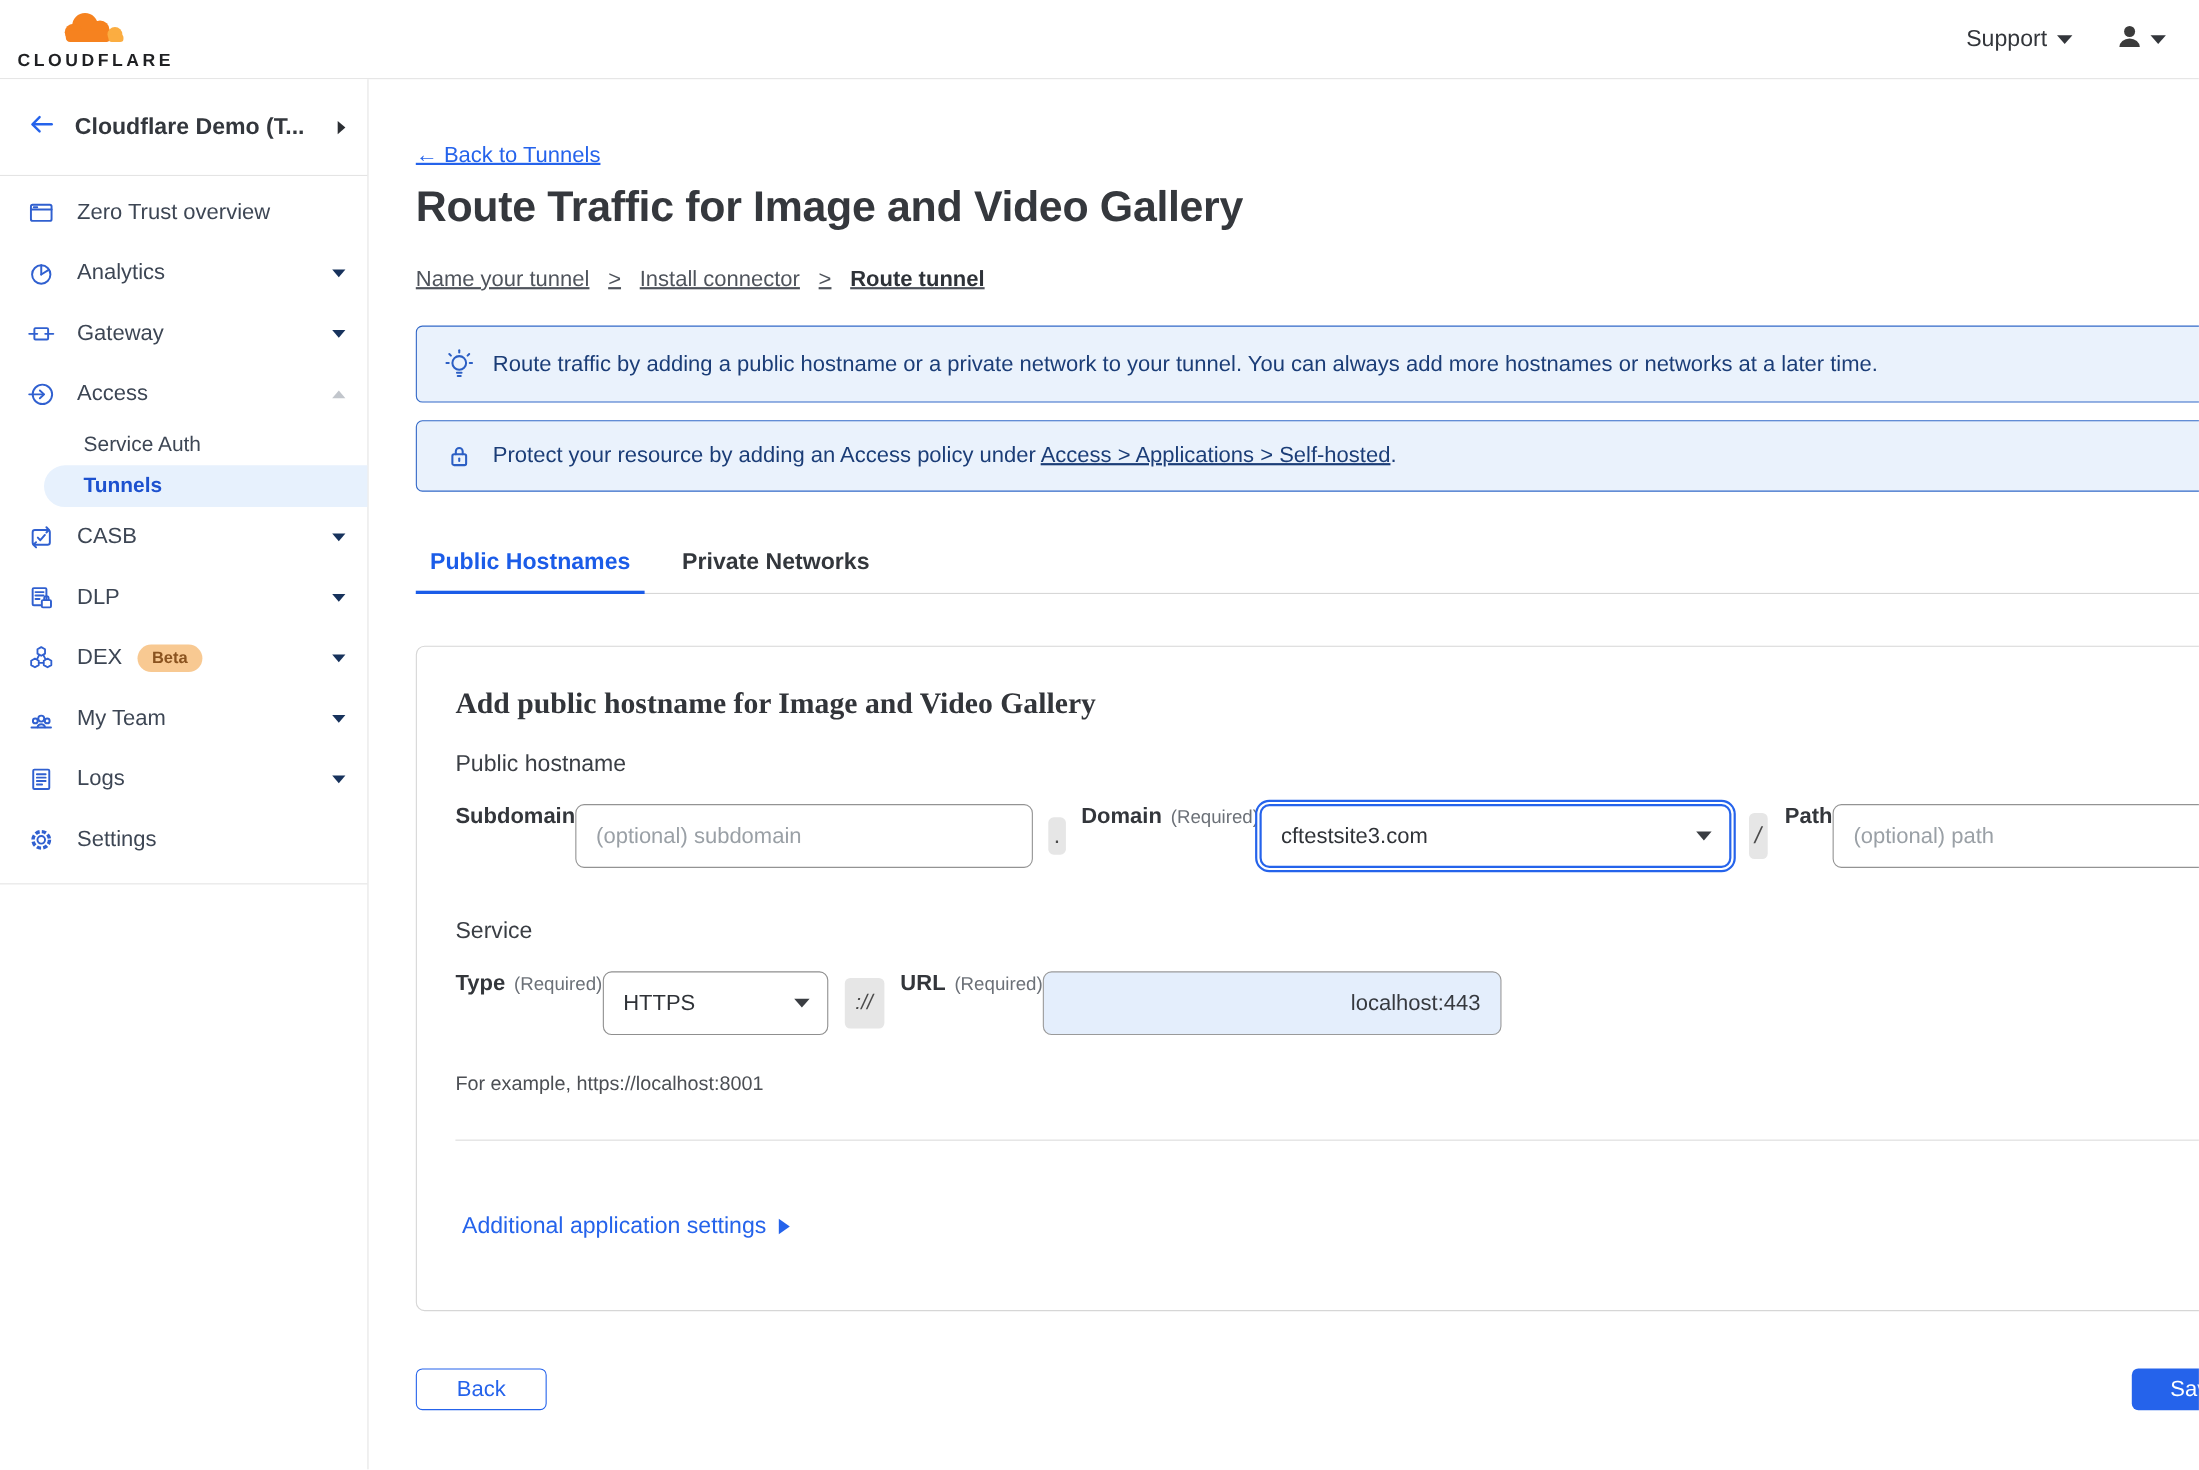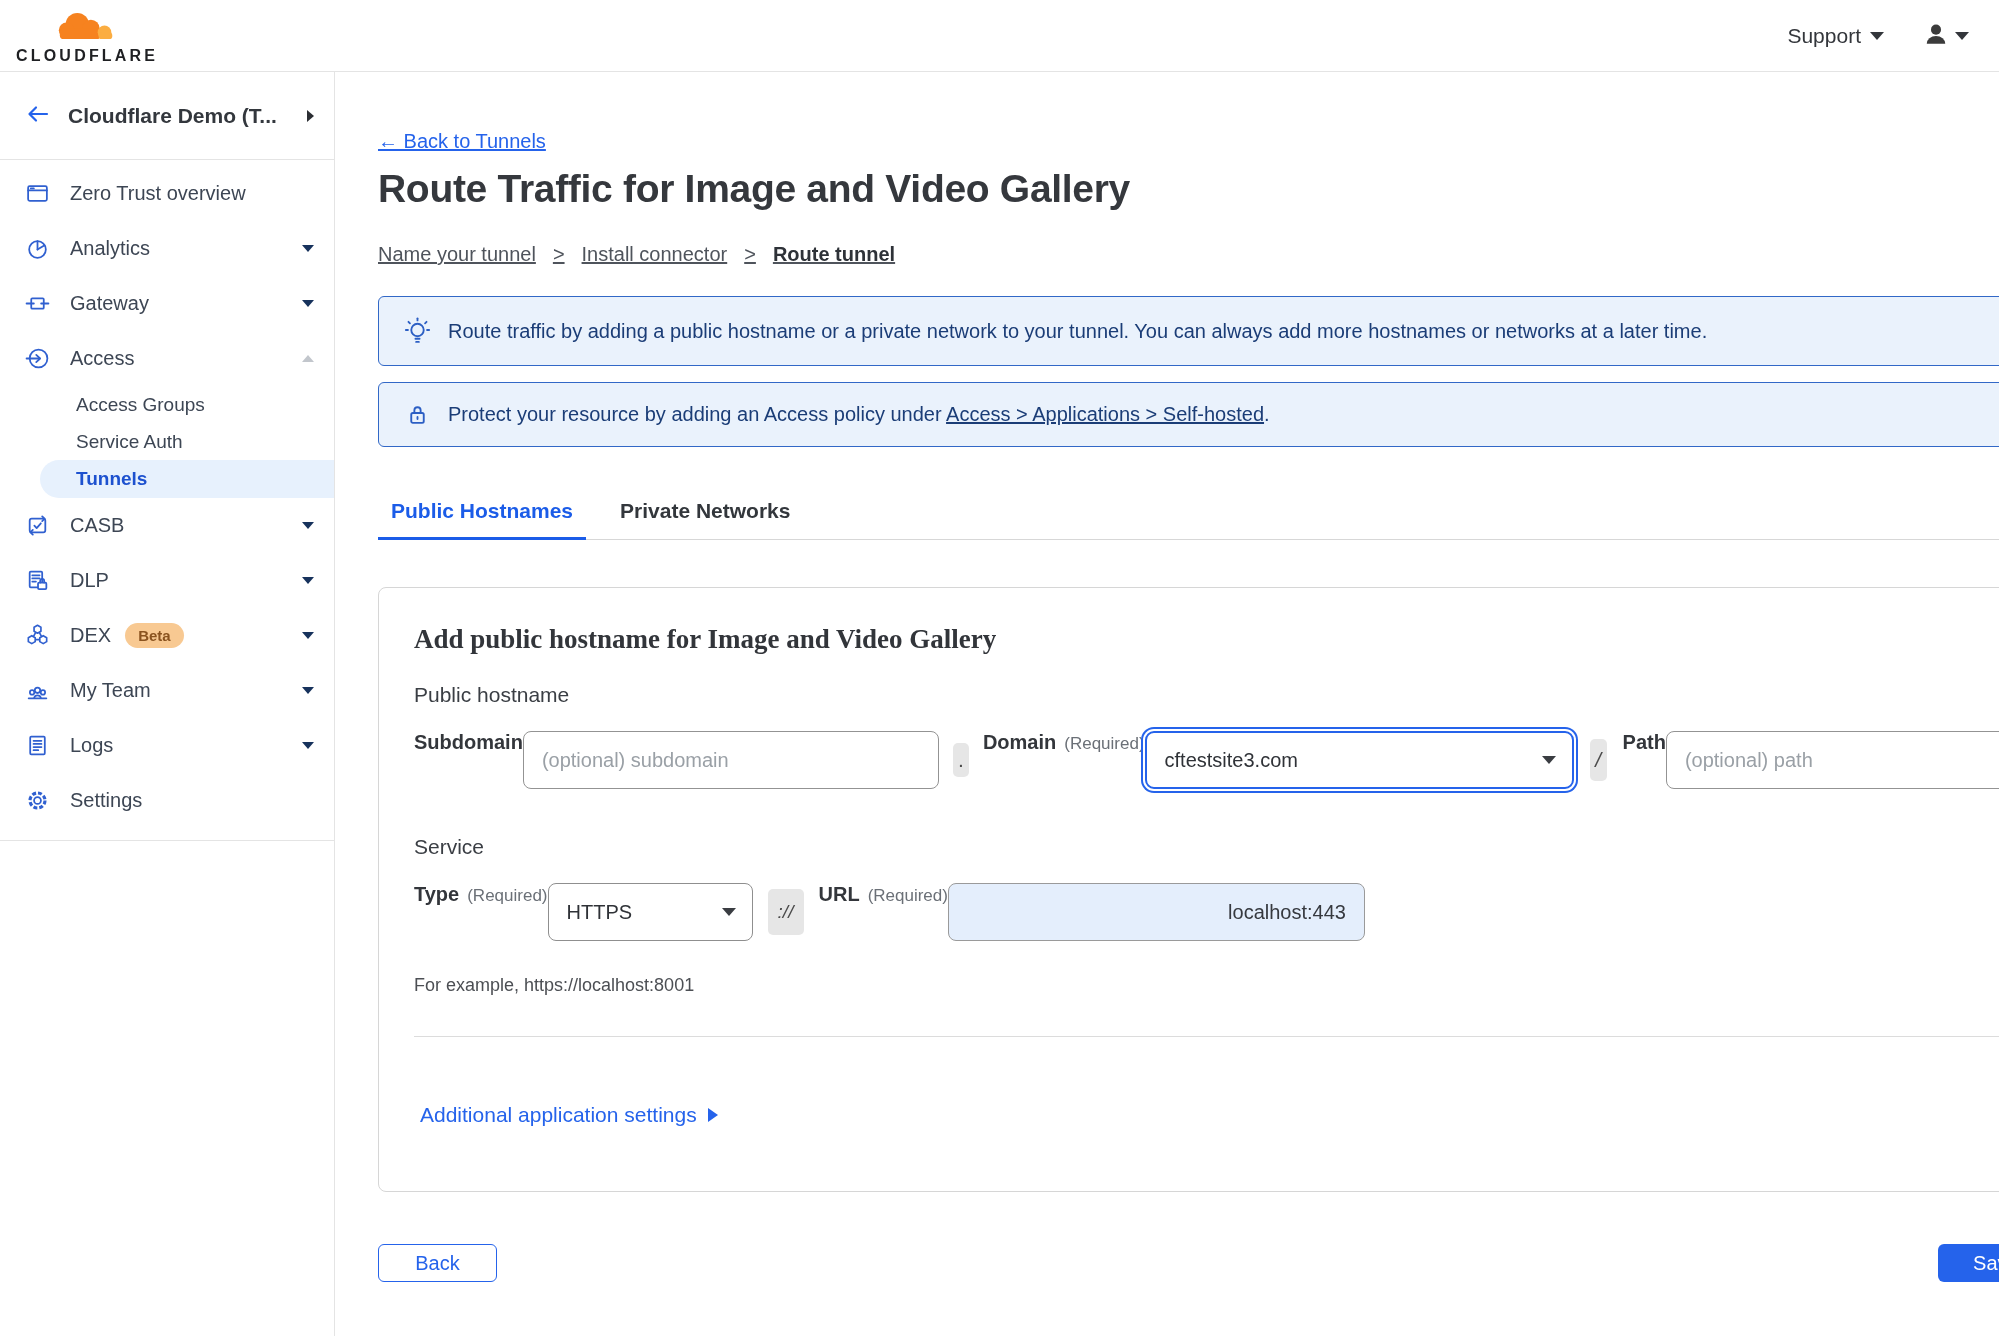--- a/index.html
+++ b/index.html
@@ -173,23 +173,20 @@
             <circle cx="13" cy="12" r="8.5"></circle>
               <path d="M1.5 12 h12.5"></path>
               <path d="M10.8 8.6 L14.5 12 L10.8 15.4"></path>
           </svg>
         </span>
         <span class="nlabel">Access</span>
         <span class="tri tri-up-gray"></span>
       </div>
 
       <div class="nav-sub">
-        <span>Access Groups</span>
-      </div>
-      <div class="nav-sub">
         <span>Service Auth</span>
       </div>
       <div class="nav-sub selected">
         <span>Tunnels</span>
       </div>
 
       <div class="nav-item">
         <span class="nicon">
           <svg width="25" height="25" viewBox="0 0 24 24" fill="none" stroke="#3060d0" stroke-width="1.7" stroke-linecap="round" stroke-linejoin="round">
             <rect x="4.5" y="5.5" width="15" height="13" rx="2"></rect>

